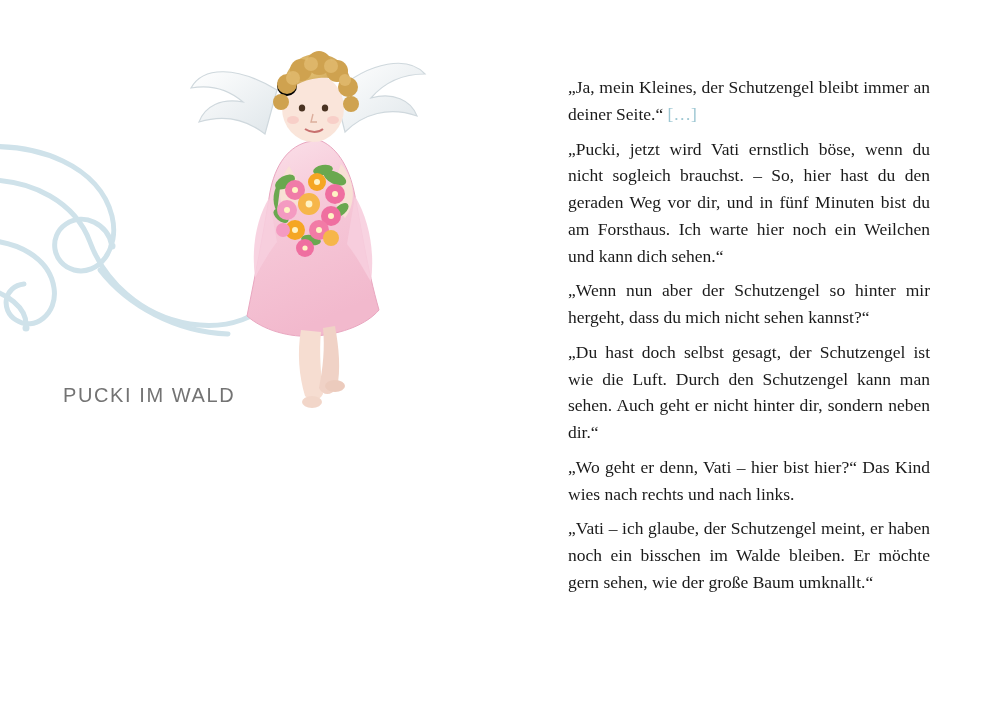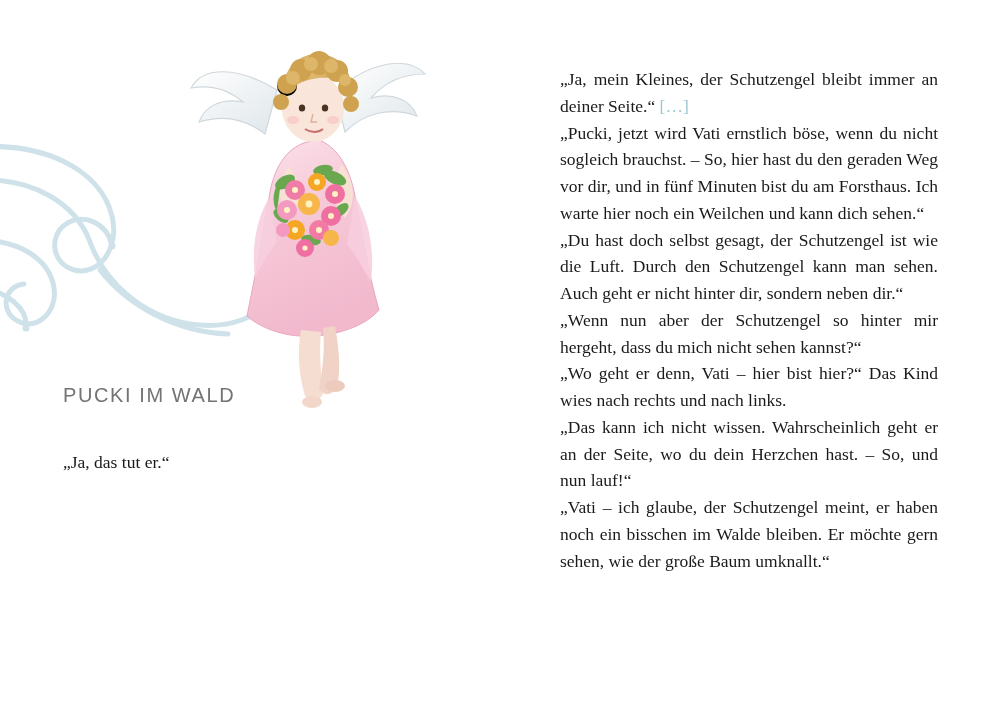--- a/index.html
+++ b/index.html
@@ -51,21 +51,21 @@
     font-family: "Liberation Sans", sans-serif;
     font-size: 20px;
     letter-spacing: 1.6px;
     color: #737373;
     font-weight: 400;
     margin: 0 0 44px 0;
     line-height: 1;
   }
   .col-left p,
   .col-right p {
-    margin: 0;
+    margin: 8px;
     font-size: 17.5px;
     line-height: 1.53;
     text-align: justify;
     text-justify: inter-word;
     hyphens: manual;
   }
 
   
   .col-right {
     position: absolute;
@@ -193,26 +193,24 @@
         <circle cx="146" cy="186" r="3"></circle>
         <circle cx="110" cy="200" r="3"></circle>
         <circle cx="134" cy="200" r="3"></circle>
         <circle cx="120" cy="218" r="2.6"></circle>
       </g>
     </g>
   </svg>
 
   <div class="col-left">
     <h2 class="chapter-title">PUCKI IM WALD</h2>
-    <p>„Ja, das tut er.“</p>
   </div>
 
   <div class="col-right">
     <p><span>„Ja, mein Kleines, der Schutzengel bleibt immer an deiner Seite.“ </span><span class="ellipsis">[…]</span></p>
     <p>„Pucki, jetzt wird Vati ernstlich böse, wenn du nicht sogleich brauchst. – So, hier hast du den geraden Weg vor dir, und in fünf Minuten bist du am Forsthaus. Ich warte hier noch ein Weilchen und kann dich sehen.“</p>
+    <p>„Wenn nun aber der Schutzengel so hinter mir hergeht, dass du mich nicht sehen kannst?“</p>
     <p>„Du hast doch selbst gesagt, der Schutzengel ist wie die Luft. Durch den Schutzengel kann man sehen. Auch geht er nicht hinter dir, sondern neben dir.“</p>
-    <p>„Wenn nun aber der Schutzengel so hinter mir hergeht, dass du mich nicht sehen kannst?“</p>
     <p>„Wo geht er denn, Vati – hier bist hier?“ Das Kind wies nach rechts und nach links.</p>
-    <p>„Das kann ich nicht wissen. Wahrscheinlich geht er an der Seite, wo du dein Herzchen hast. – So, und nun lauf!“</p>
     <p>„Vati – ich glaube, der Schutzengel meint, er haben noch ein bisschen im Walde bleiben. Er möchte gern sehen, wie der große Baum umknallt.“</p>
   </div>
 
 </div>
 
 </body></html>

